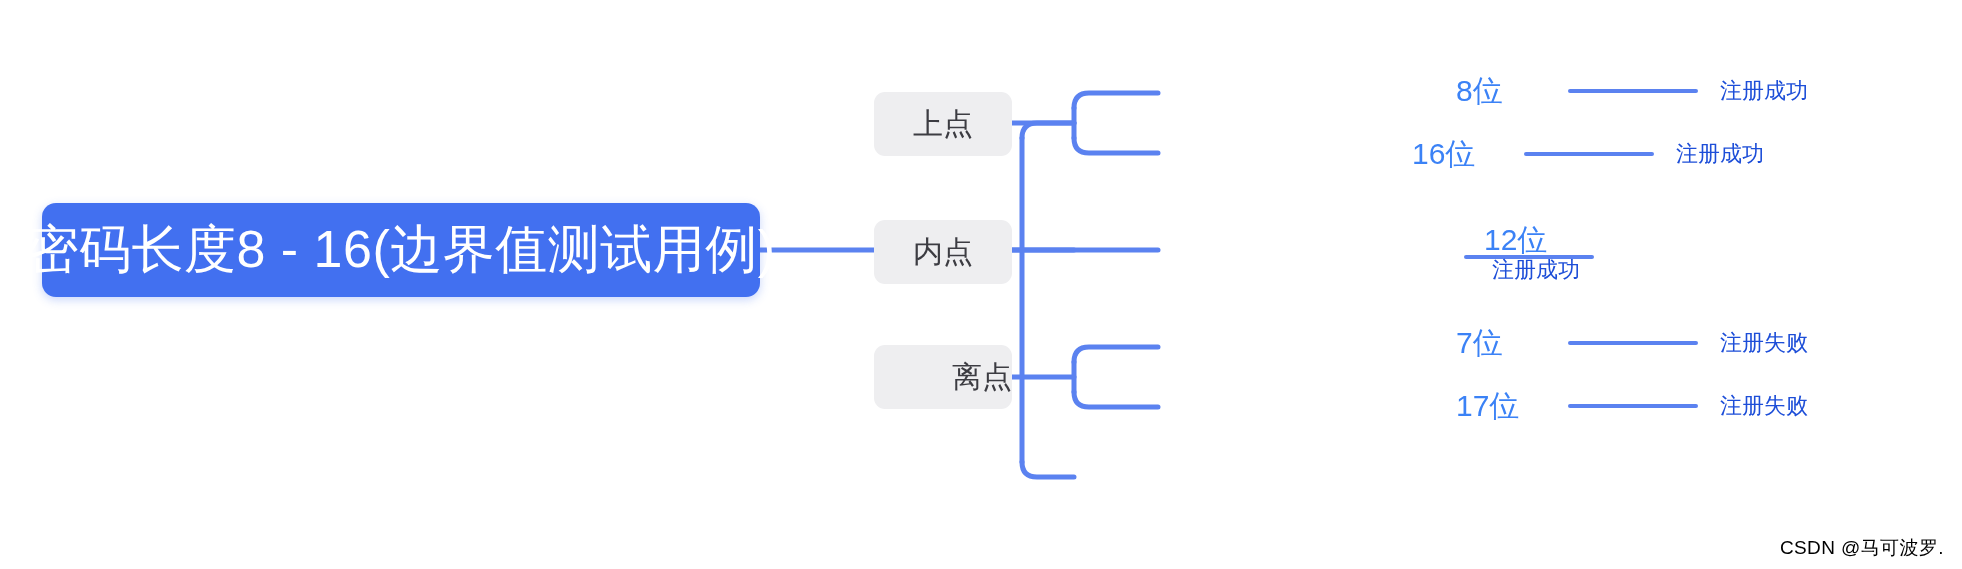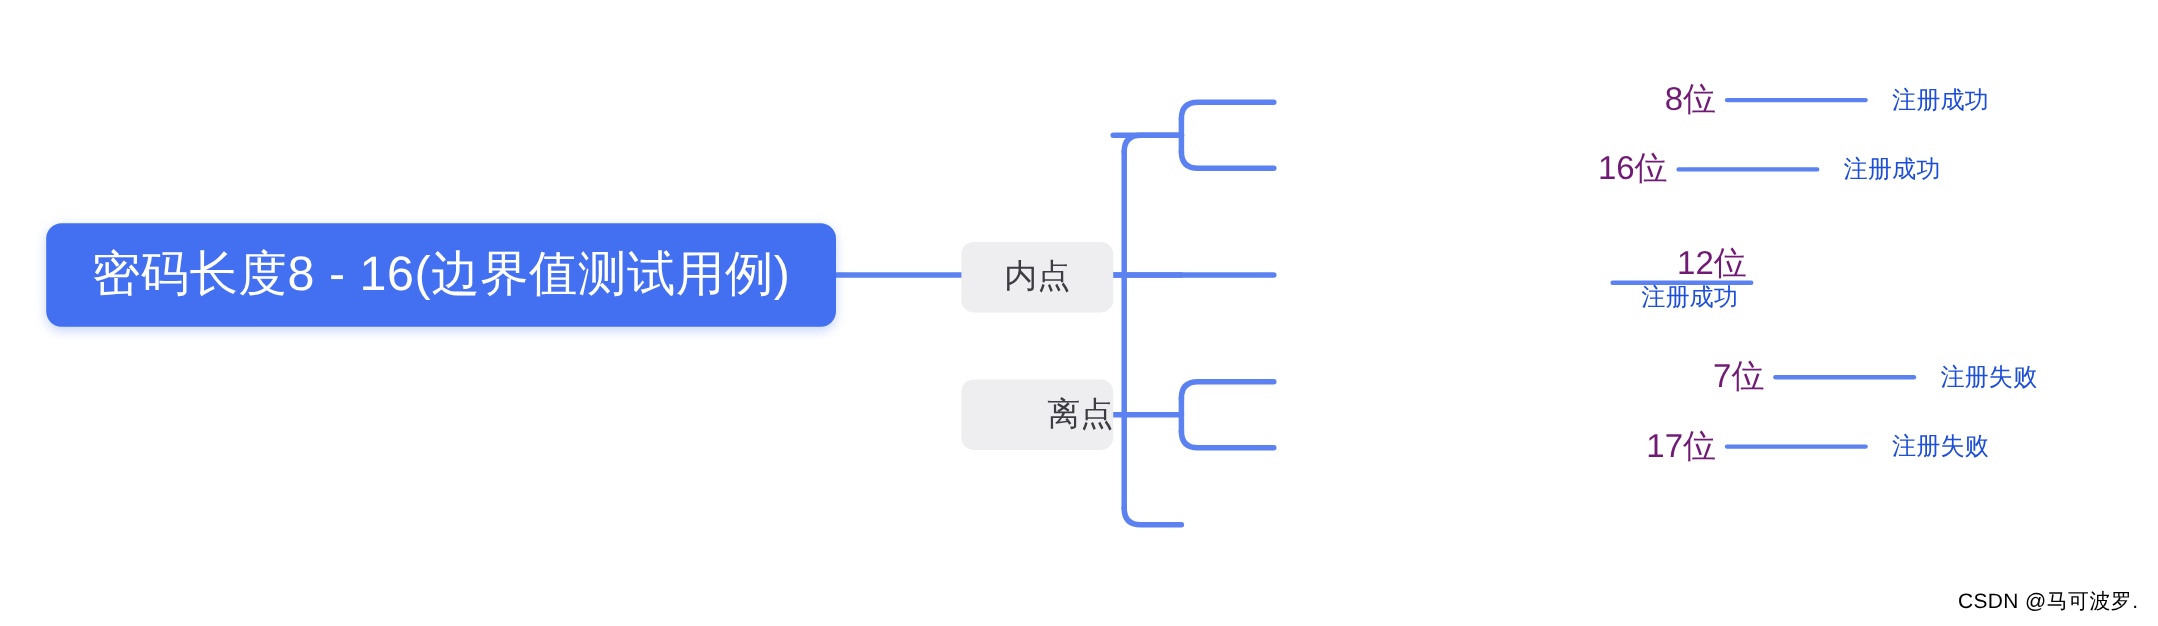--- a/index.html
+++ b/index.html
@@ -45,21 +45,21 @@
     background: #4270f0;
     box-shadow: 0 3px 10px rgba(66,112,240,0.28);
     display: flex;
     align-items: center;
     justify-content: center;
     box-sizing: border-box;
     padding: 0 20px;
   }
   .root-node-label {
     color: #ffffff;
-    font-size: 44px;
+    font-size: 52px;
     line-height: 1.1;
     letter-spacing: 0.5px;
     white-space: nowrap;
   }
 
   
   .branch-node {
     position: absolute;
     left: 874px;
     width: 138px;
@@ -83,44 +83,44 @@
 
   
   .leaf-row {
     position: absolute;
     height: 46px;
     display: flex;
     align-items: center;
     white-space: nowrap;
   }
   .leaf-input {
-    color: #701a75;
+    color: #3b82f6;
     font-size: 30px;
     line-height: 1;
     width: 104px;
-    text-align: right;
+    text-align: left;
   }
   .leaf-dash {
     width: 130px;
     height: 4px;
     background: #5b82f0;
     border-radius: 2px;
     margin: 0 22px 0 8px;
     flex: none;
   }
   .leaf-result {
     color: #1d4ed8;
     font-size: 22px;
     line-height: 1;
   }
 
   #leaf-row-0 { left: 1456px; top:  68px; }
   #leaf-row-1 { left: 1412px; top: 131px; }
   #leaf-row-2 { left: 1456px; top: 225px; flex-direction: column; }
-  #leaf-row-3 { left: 1456px; top: 320px; margin-left: 44px; }
+  #leaf-row-3 { left: 1456px; top: 320px; }
   #leaf-row-4 { left: 1456px; top: 383px; }
 
   
   .watermark {
     position: absolute;
     right: 18px;
     bottom: 12px;
     color: #000000;
     font-size: 19px;
     line-height: 1;
@@ -158,20 +158,23 @@
       <path d="M 1074 362 V 392"></path>
       <path d="M 1074 362 Q 1074 347 1089 347 H 1158"></path>
       <path d="M 1074 392 Q 1074 407 1089 407 H 1158"></path>
     </g>
   </svg>
 
   <div class="root-node">
     <span class="root-node-label">密码长度8 - 16(边界值测试用例)</span>
   </div>
 
+  <div class="branch-node" id="branch-node-0">
+    <span class="branch-node-label">上点</span>
+  </div>
   <div class="branch-node" id="branch-node-1">
     <span class="branch-node-label">内点</span>
   </div>
   <div class="branch-node" id="branch-node-2">
     <span class="branch-node-label">离点</span>
   </div>
 
   <div class="leaf-row" id="leaf-row-0">
     <span class="leaf-input">8位</span>
     <span class="leaf-dash"></span>

